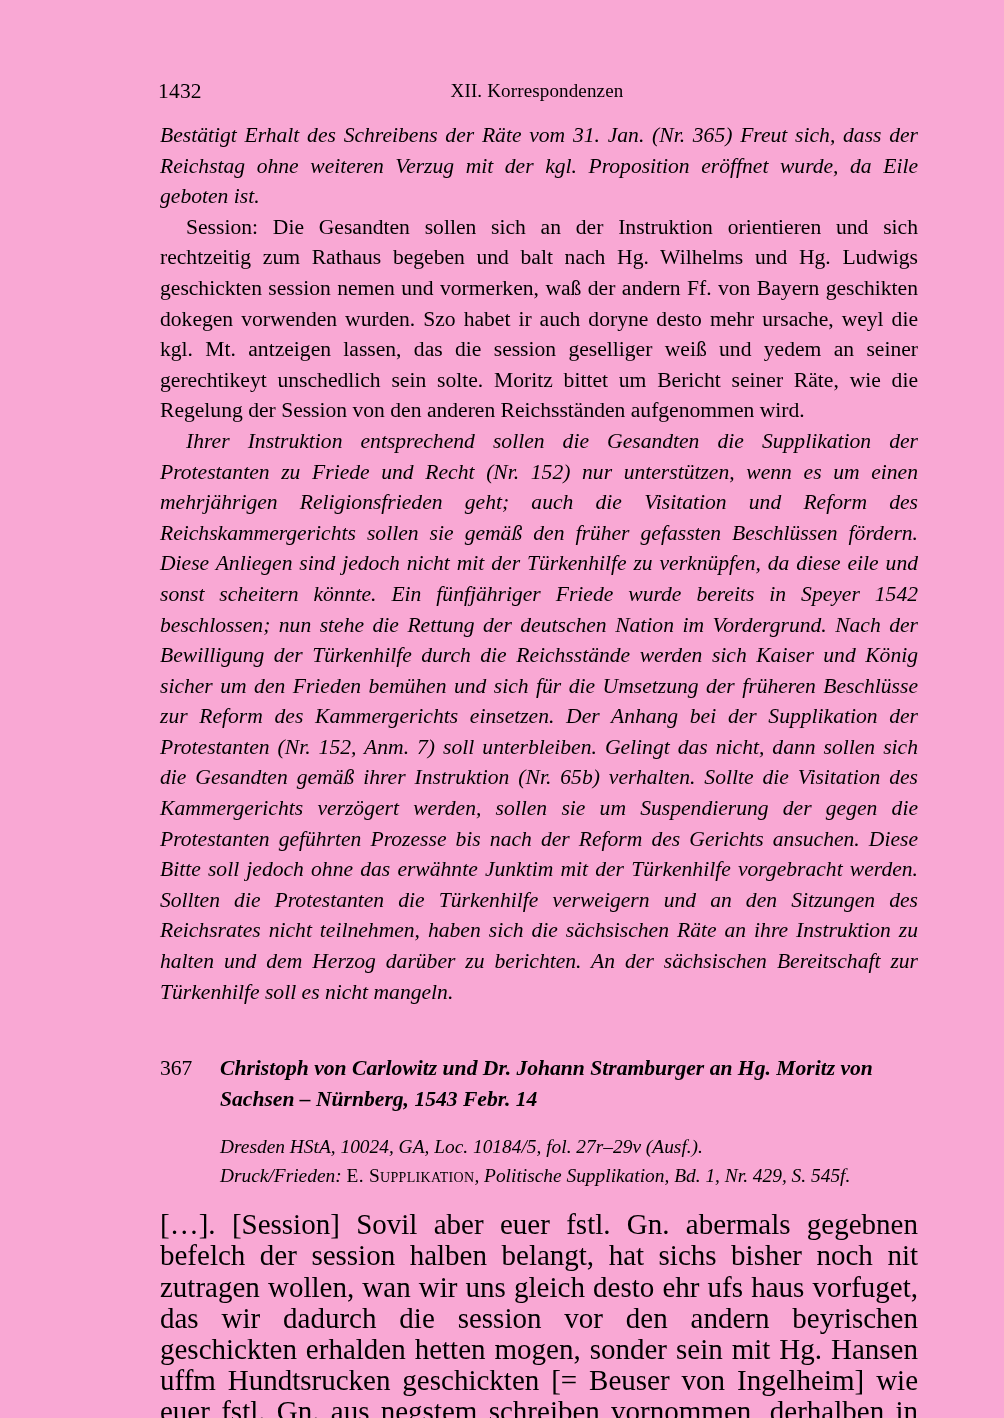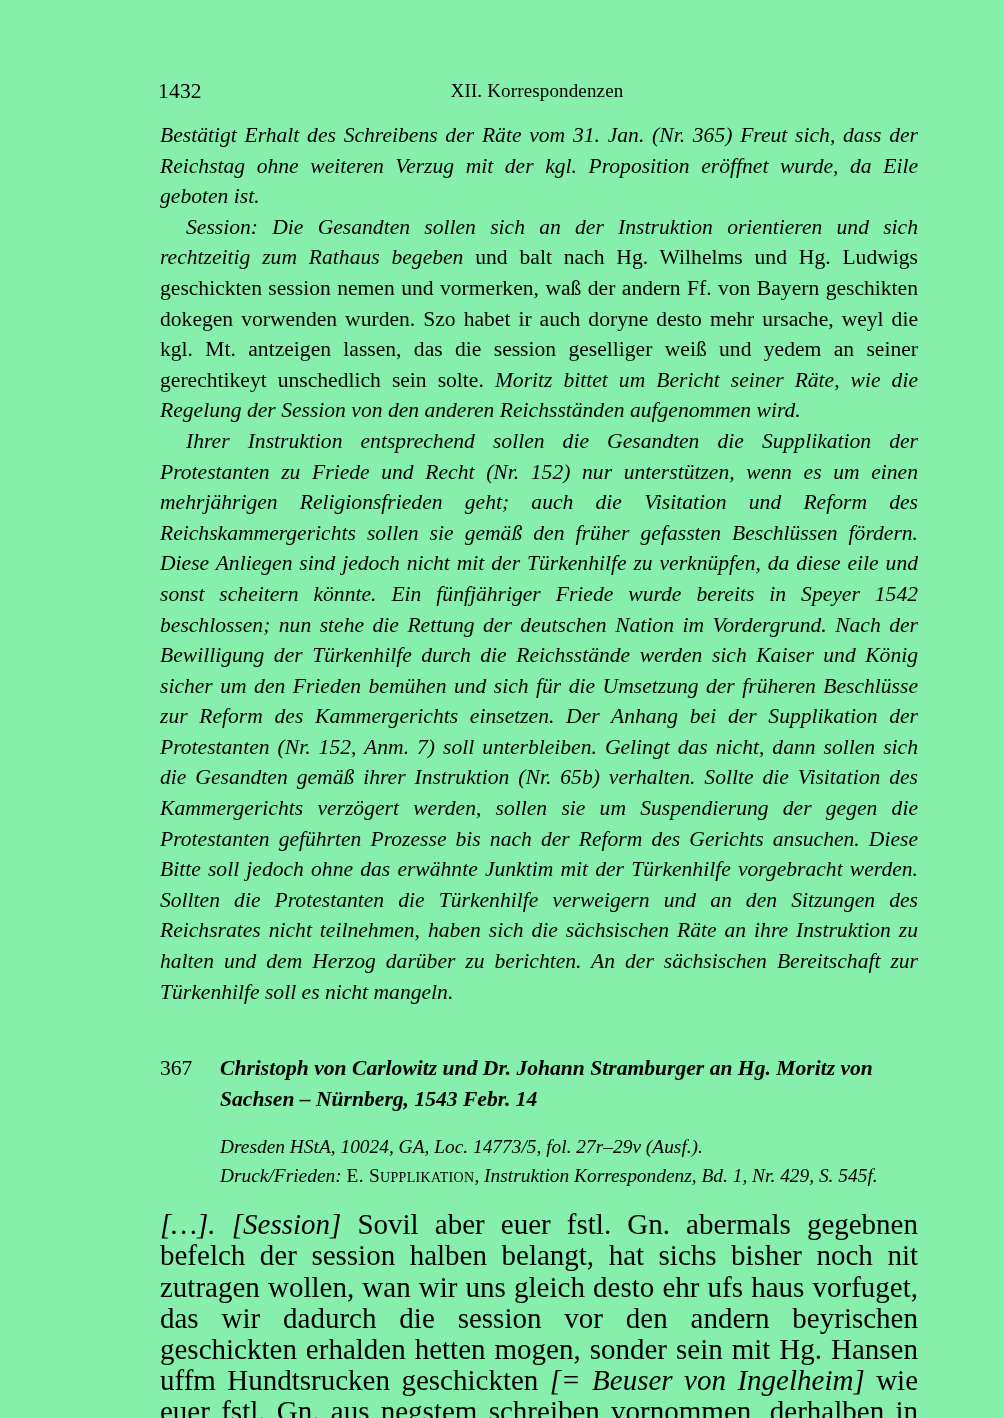--- a/index.html
+++ b/index.html
@@ -10,21 +10,21 @@
   }
   body {
     font-family: "Liberation Serif", "DejaVu Serif", serif;
     color: #000000;
   }
   .page {
     position: relative;
     width: 1004px;
     height: 1418px;
     margin: 0 auto;
-    background: #86efac;
+    background: #f9a8d4;
     overflow: hidden;
   }
 
   
   .running-head {
     position: absolute;
     left: 158px;
     top: 78px;
     width: 758px;
     height: 26px;
@@ -67,21 +67,21 @@
   p.regest {
     font-style: italic;
     font-size: 21.6px;
   }
   p.indent {
     text-indent: 26px;
   }
   p.mixed {
     font-style: normal;
   }
-  .it { font-style: italic; }
+  .it { }
   .rm { font-style: normal; }
 
   
   .entry-head {
     position: relative;
     margin-top: 46px;
     padding-left: 60px;
     font-weight: bold;
     font-style: italic;
     font-size: 21.6px;
@@ -138,22 +138,22 @@
     <p class="regest indent mixed"><span class="it">Session: Die Gesandten sollen sich an der Instruktion orientieren und sich rechtzeitig zum Rathaus begeben</span><span class="rm"> und balt nach Hg. Wilhelms und Hg. Ludwigs geschickten session nemen und vormerken, waß der andern Ff. von Bayern geschikten dokegen vorwenden wurden. Szo habet ir auch doryne desto mehr ursache, weyl die kgl. Mt. antzeigen lassen, das die session geselliger weiß und yedem an seiner gerechtikeyt unschedlich sein solte. </span><span class="it">Moritz bittet um Bericht seiner Räte, wie die Regelung der Session von den anderen Reichsständen aufgenommen wird.</span></p>
 
     <p class="regest indent">Ihrer Instruktion entsprechend sollen die Gesandten die Supplikation der Protestanten zu Friede und Recht (Nr. 152) nur unterstützen, wenn es um einen mehrjährigen Religionsfrieden geht; auch die Visitation und Reform des Reichskammergerichts sollen sie gemäß den früher gefassten Beschlüssen fördern. Diese Anliegen sind jedoch nicht mit der Türkenhilfe zu verknüpfen, da diese eile und sonst scheitern könnte. Ein fünfjähriger Friede wurde bereits in Speyer 1542 beschlossen; nun stehe die Rettung der deutschen Nation im Vordergrund. Nach der Bewilligung der Türkenhilfe durch die Reichsstände werden sich Kaiser und König sicher um den Frieden bemühen und sich für die Umsetzung der früheren Beschlüsse zur Reform des Kammergerichts einsetzen. Der Anhang bei der Supplikation der Protestanten (Nr. 152, Anm. 7) soll unterbleiben. Gelingt das nicht, dann sollen sich die Gesandten gemäß ihrer Instruktion (Nr. 65b) verhalten. Sollte die Visitation des Kammergerichts verzögert werden, sollen sie um Suspendierung der gegen die Protestanten geführten Prozesse bis nach der Reform des Gerichts ansuchen. Diese Bitte soll jedoch ohne das erwähnte Junktim mit der Türkenhilfe vorgebracht werden. Sollten die Protestanten die Türkenhilfe verweigern und an den Sitzungen des Reichsrates nicht teilnehmen, haben sich die sächsischen Räte an ihre Instruktion zu halten und dem Herzog darüber zu berichten. An der sächsischen Bereitschaft zur Türkenhilfe soll es nicht mangeln.</p>
 
     <div class="entry-head">
       <span class="entry-num">367</span>
       <span>Christoph von Carlowitz und Dr. Johann Stramburger an Hg. Moritz von Sachsen – Nürnberg, 1543 Febr. 14</span>
     </div>
 
     <div class="sources">
-      <div>Dresden HStA, 10024, GA, Loc. 14773/5, fol. 27r–29v (Ausf.).</div>
-      <div><span class="it">Druck/Frieden:</span><span> </span><span class="smallcaps">E. Supplikation</span><span class="it">, Instruktion Korrespondenz, Bd. 1, Nr. 429, S. 545f.</span></div>
+      <div>Dresden HStA, 10024, GA, Loc. 10184/5, fol. 27r–29v (Ausf.).</div>
+      <div><span class="it">Druck/Frieden:</span><span> </span><span class="smallcaps">E. Supplikation</span><span class="it">, Politische Supplikation, Bd. 1, Nr. 429, S. 545f.</span></div>
     </div>
 
     <div class="edited">
       <p><span class="it">[…]. [Session]</span><span class="rm"> Sovil aber euer fstl. Gn. abermals gegebnen befelch der session halben belangt, hat sichs bisher noch nit zutragen wollen, wan wir uns gleich desto ehr ufs haus vorfuget, das wir dadurch die session vor den andern beyrischen geschickten erhalden hetten mogen, sonder sein mit Hg. Hansen uffm Hundtsrucken geschickten </span><span class="it">[= Beuser von Ingelheim]</span><span class="rm"> wie euer fstl. Gn. aus negstem schreiben vornommen, derhalben in ain gezenck gekommen und mussen</span></p>
     </div>
 
   </div>
 </div>
 
 </body></html>

